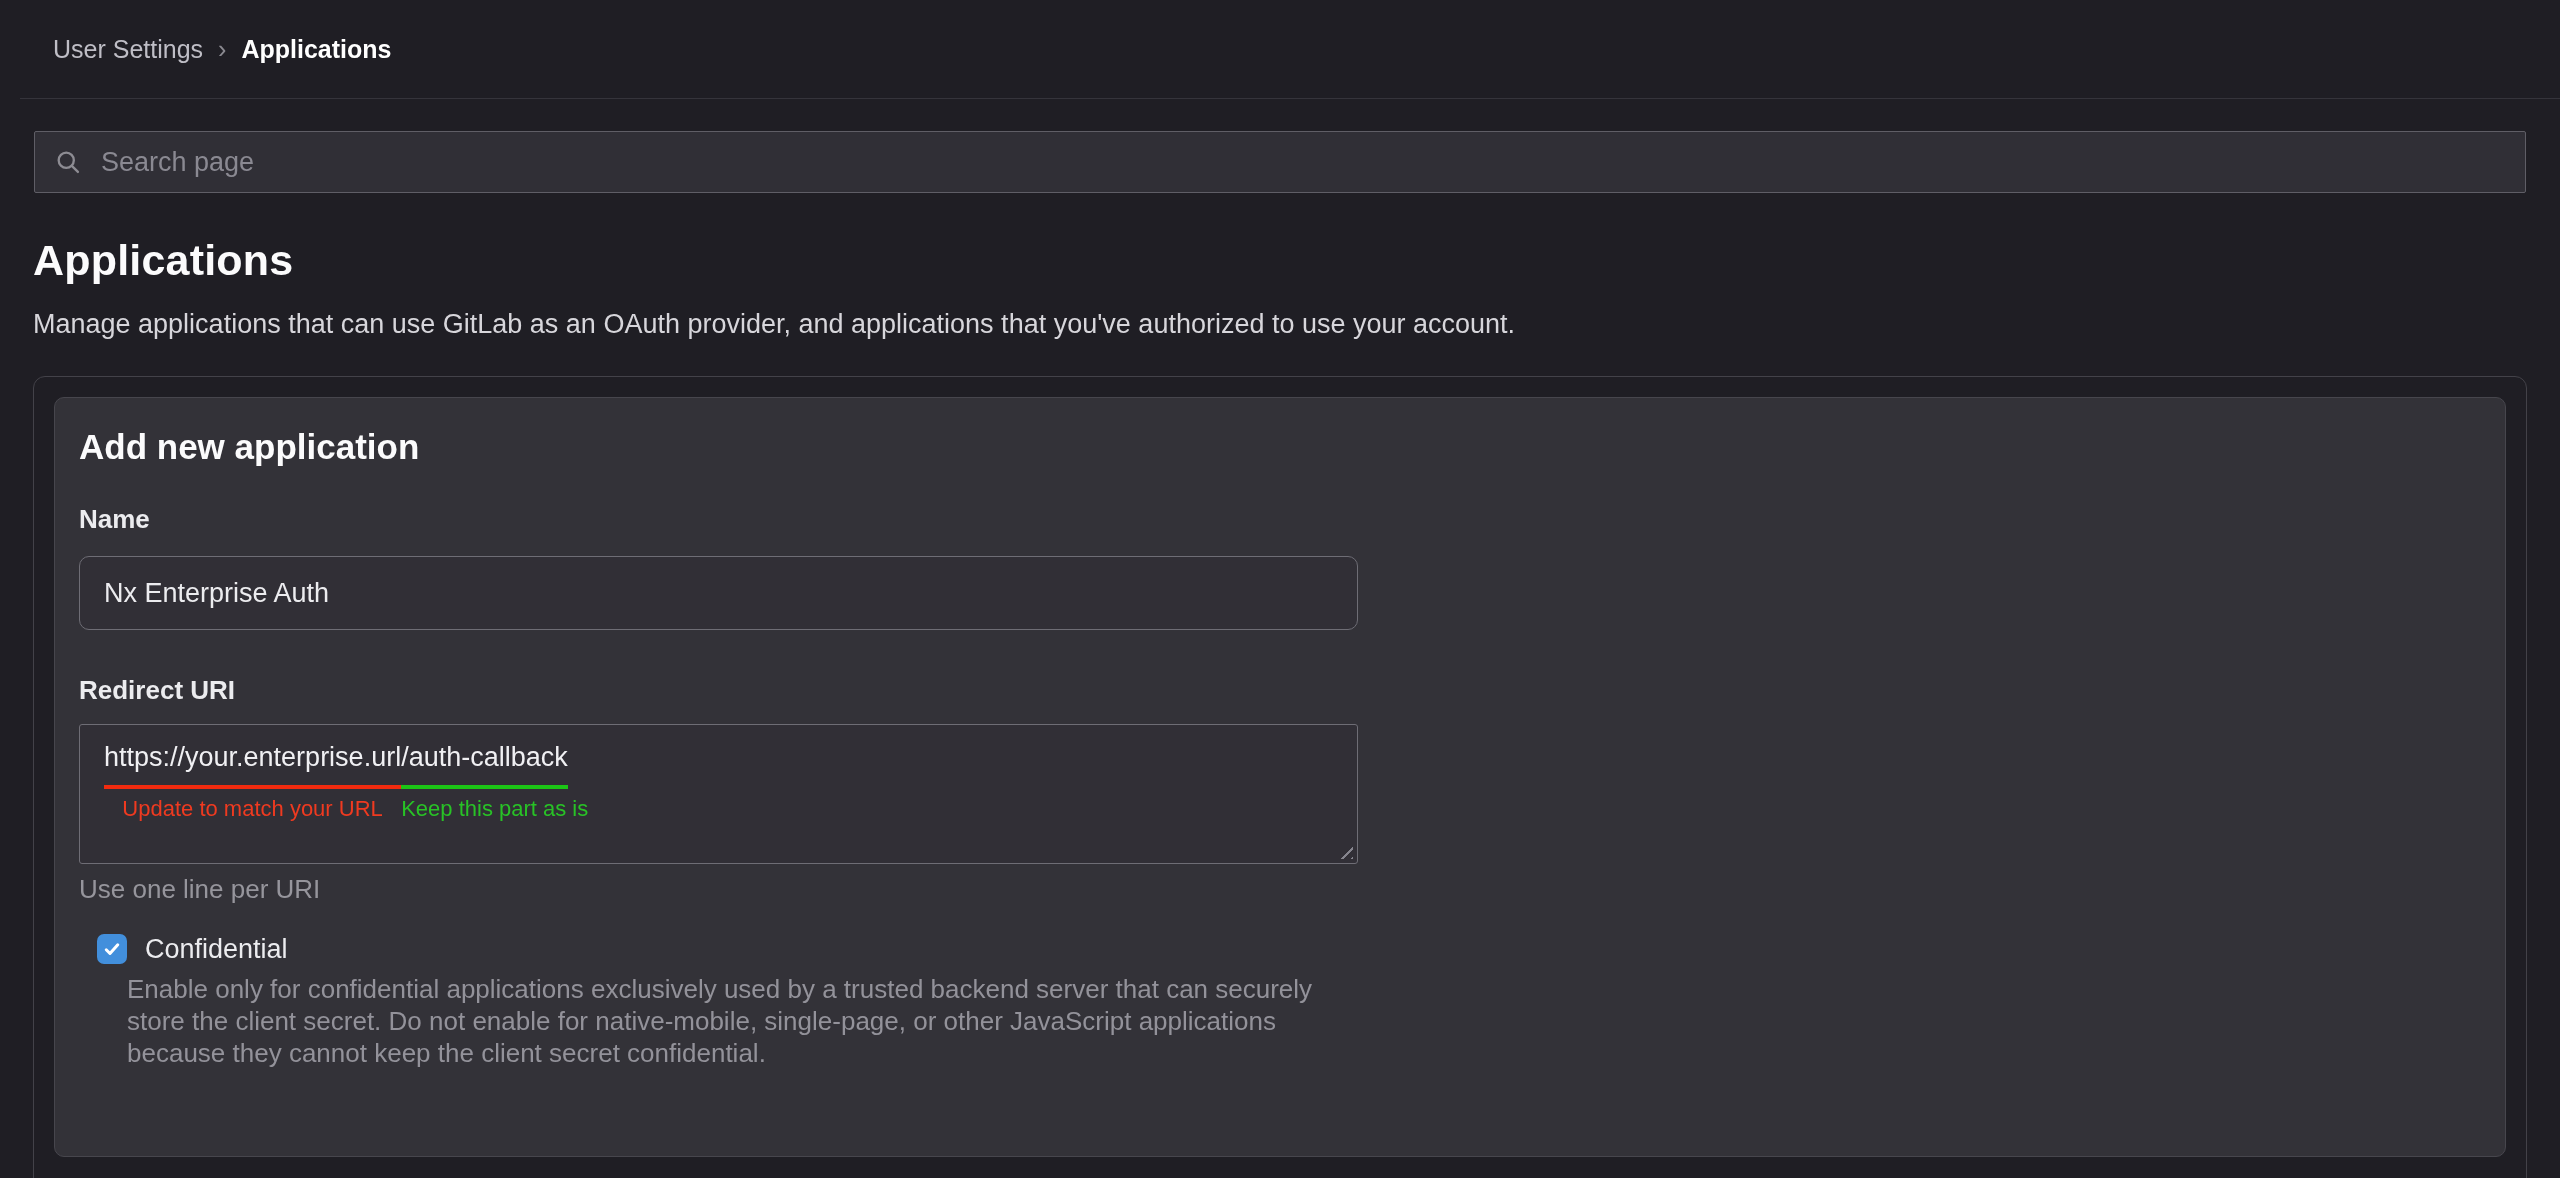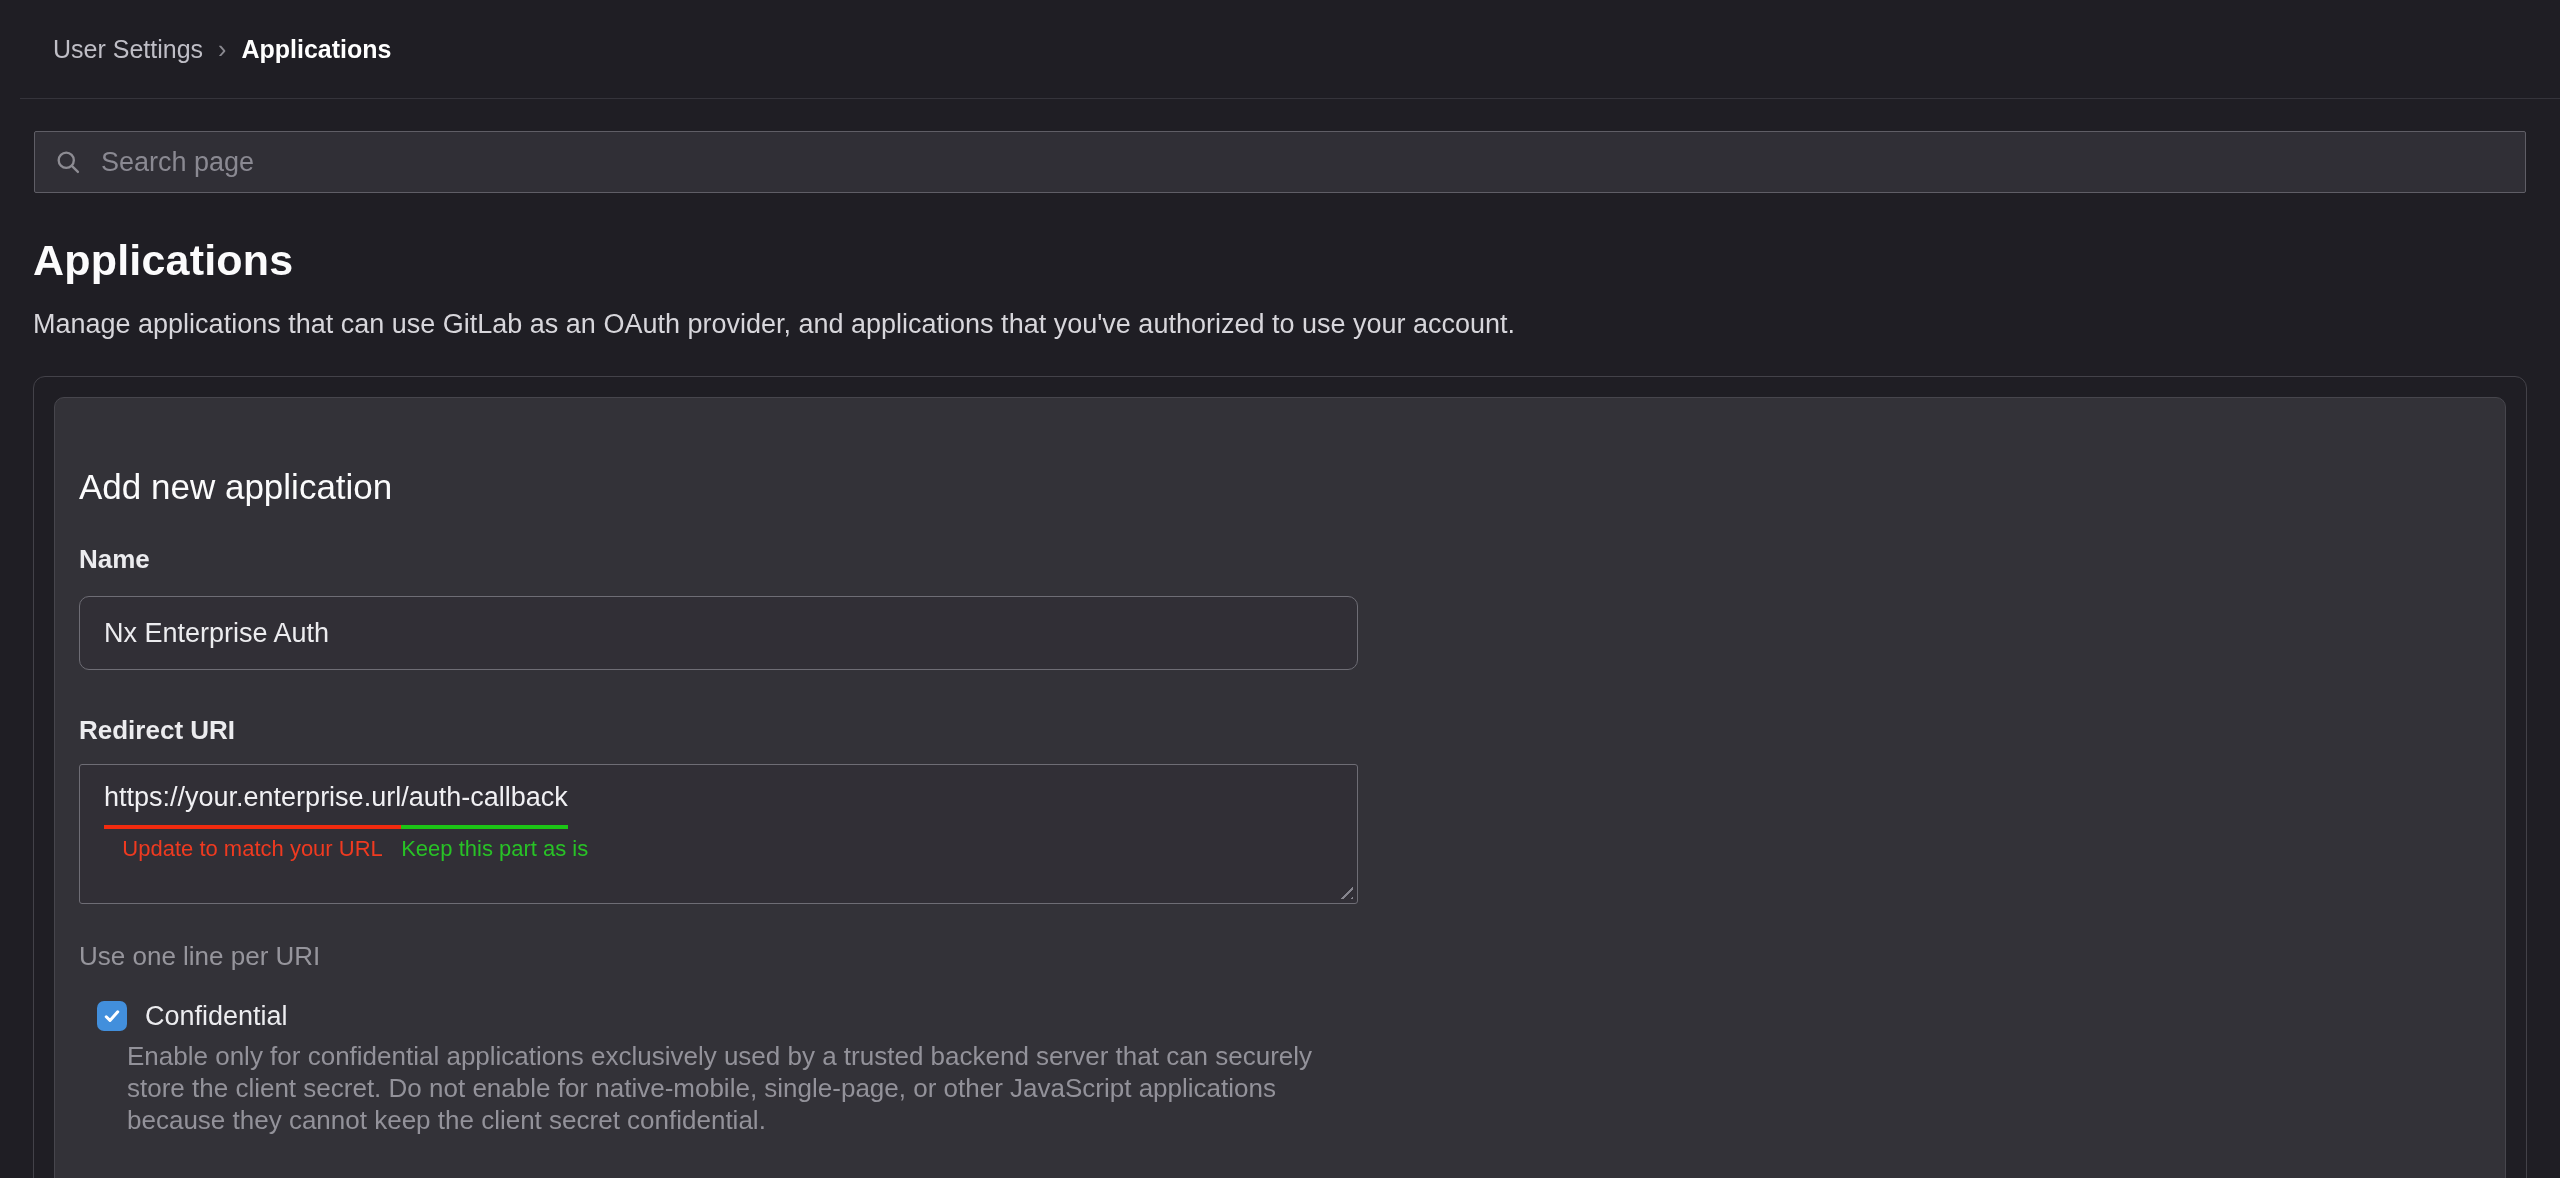--- a/index.html
+++ b/index.html
@@ -88,24 +88,23 @@
   
   .card {
     background: #333238;
     border: 1px solid #47464d;
     border-radius: 10px;
     padding: 29px 24px 60px 24px;
     min-height: 760px;
   }
   .card-heading {
     font-size: 35px;
-    font-weight: 400;
+    font-weight: 700;
     color: #fbfbfc;
     line-height: 40px;
-    margin-top: 40px;
   }
   .field-label {
     display: block;
     margin-top: 38px;
     font-size: 26px;
     font-weight: 700;
     color: #ececef;
     line-height: 28px;
   }
   .text-input {
@@ -156,21 +155,21 @@
 
   .gripper {
     position: absolute;
     right: 4px; bottom: 4px;
     width: 16px; height: 16px;
     background: repeating-linear-gradient(135deg, #85848d 0 2px, transparent 2px 7px);
     clip-path: polygon(100% 0, 100% 100%, 0 100%);
     cursor: nwse-resize;
   }
 
-  .hint { margin-top: 37px; font-size: 26px; color: #96959c; line-height: 30px; }
+  .hint { margin-top: 10px; font-size: 26px; color: #96959c; line-height: 30px; }
 
   .check-row {
     margin-top: 30px;
     display: flex;
     align-items: flex-start;
     padding-left: 18px;
   }
   .checkbox {
     width: 30px; height: 30px;
     background: #428fdc;

